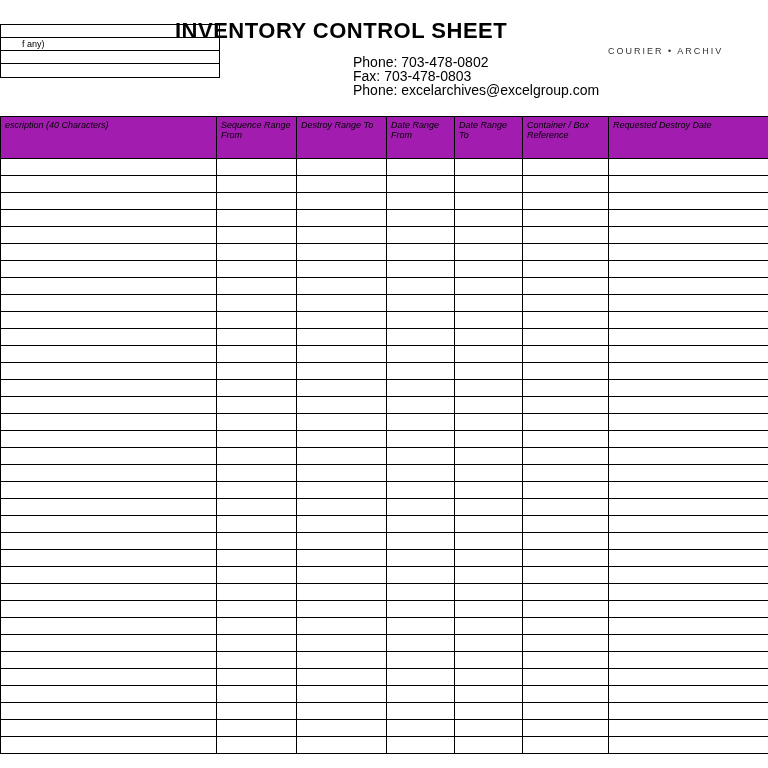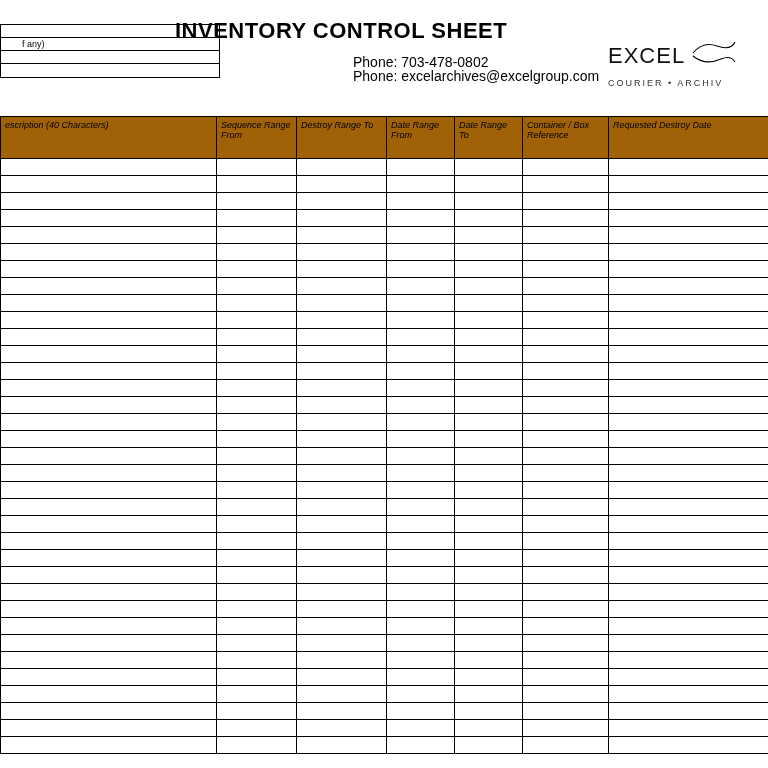--- a/index.html
+++ b/index.html
@@ -83,21 +83,21 @@
   
   .sheet {
     position: absolute;
     top: 116px;
     left: 0;
     width: 768px;
     border-collapse: collapse;
     table-layout: fixed;
   }
   .sheet th {
-    background: #a16207;
+    background: #a21caf;
     border: 1px solid #000;
     font-size: 9px;
     font-style: italic;
     font-weight: 400;
     text-align: left;
     vertical-align: top;
     padding: 3px 4px 10px 4px;
     height: 42px;
     color: #000;
   }
@@ -128,35 +128,30 @@
     <div class="row"></div>
     <div class="row"></div>
   </div>
 
   <div class="contact">
     <div class="line">
       <span>Phone:</span>
       <span>703-478-0802</span>
     </div>
     <div class="line">
+      <span>Fax:</span>
+      <span>703-478-0803</span>
+    </div>
+    <div class="line">
       <span>Phone:</span>
       <span>excelarchives@excelgroup.com</span>
     </div>
   </div>
 
   <div class="brand">
-    <div class="brand-name">
-      <span>EXCEL</span>
-      <span class="brand-swirl">
-        <svg width="46" height="26" viewBox="0 0 46 26">
-          <path d="M2 13 Q 12 1 26 6 Q 40 11 44 2" fill="none" stroke="#000" stroke-width="1.1"></path>
-          <path d="M2 16 Q 14 26 30 19 Q 40 15 44 22" fill="none" stroke="#000" stroke-width="1.1"></path>
-        </svg>
-      </span>
-    </div>
     <div class="brand-tag">COURIER • ARCHIV</div>
   </div>
 
 </div>
 
 <table class="sheet">
   <colgroup>
     <col class="c0">
       <col class="c1">
       <col class="c2">

